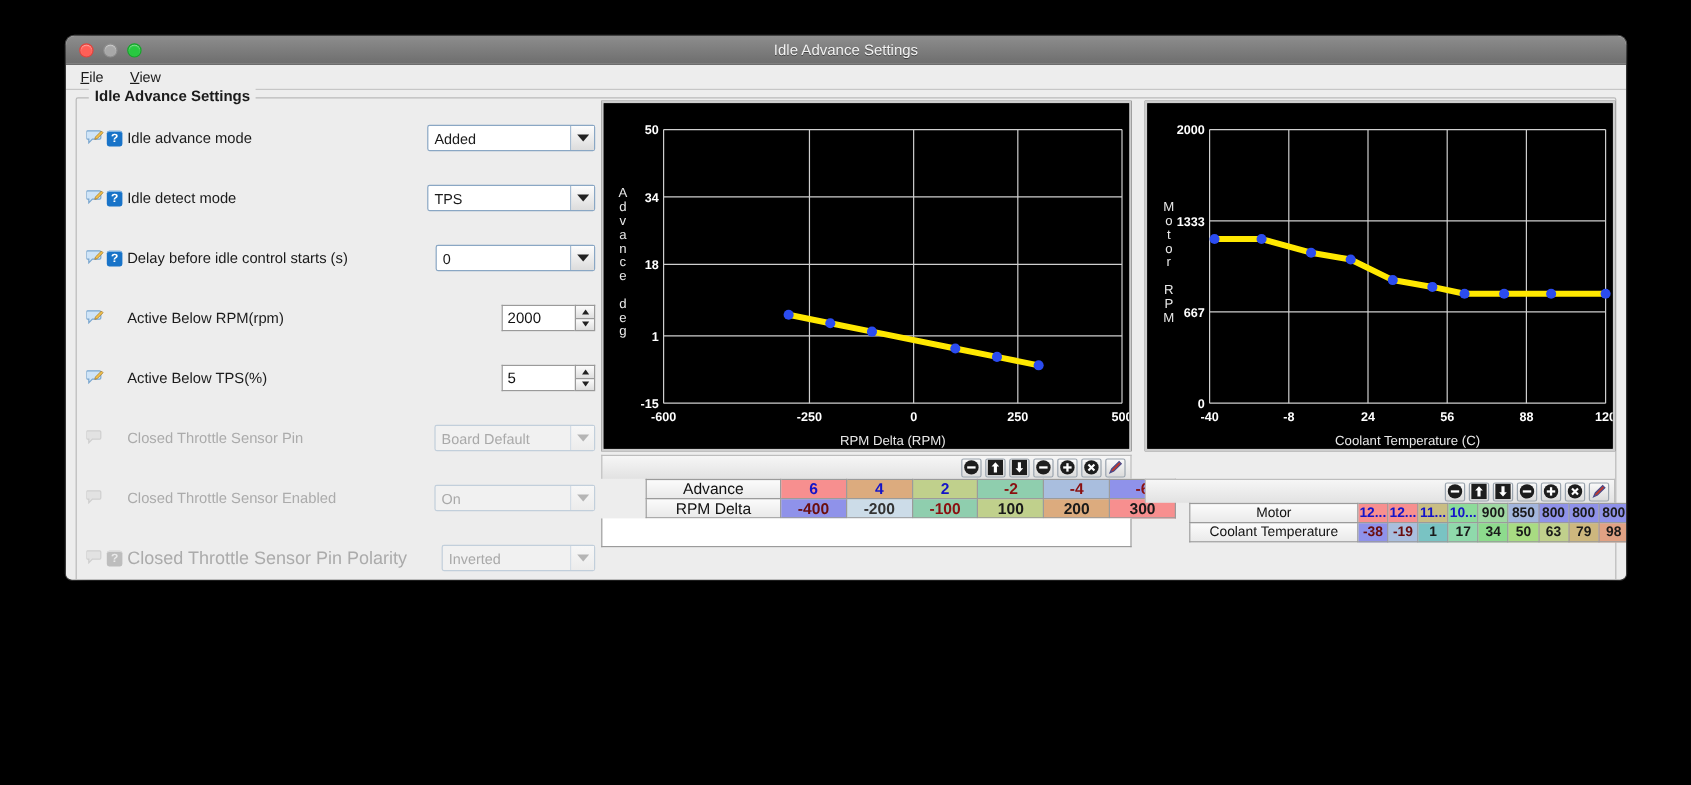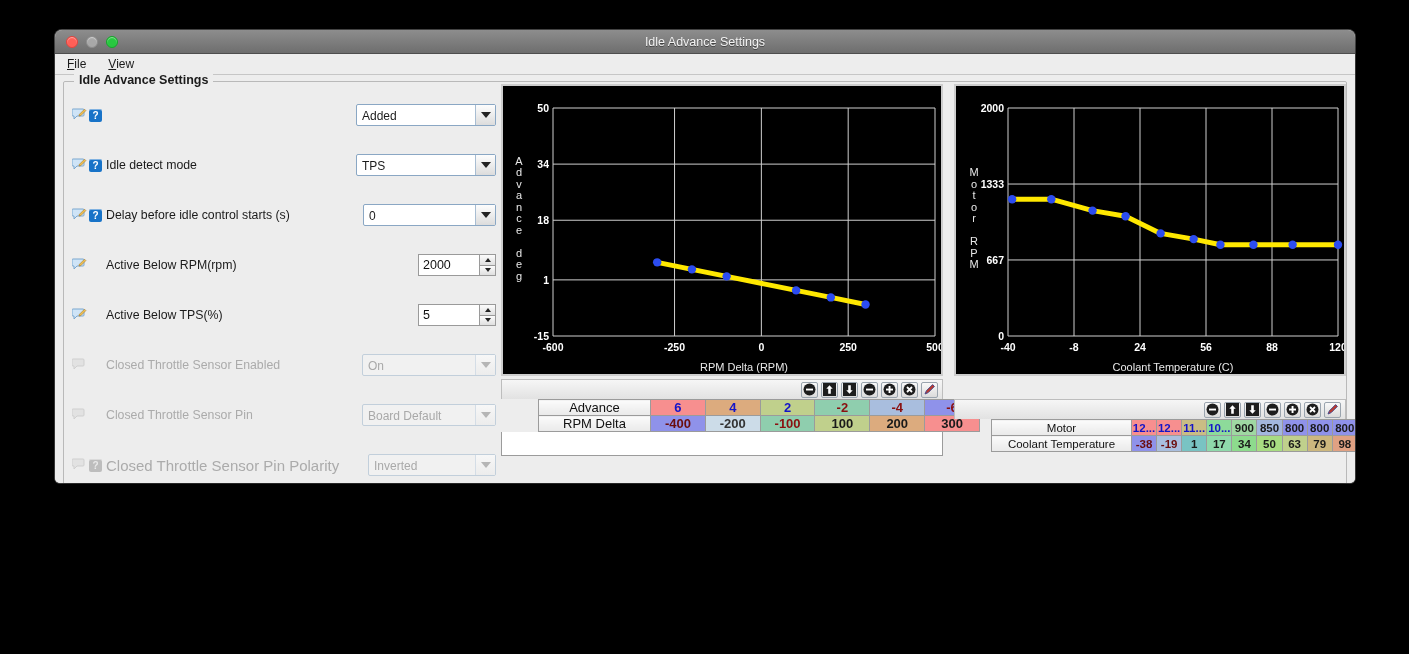--- a/index.html
+++ b/index.html
@@ -199,20 +199,21 @@
           <div class="frow">
             <div class="ficons">
               <span class="ico">
                 <svg class="ico-bubble" viewBox="0 0 15 13">
                     <path d="M1 1h10a1 1 0 0 1 1 1v5a1 1 0 0 1-1 1H5l-3 3V8H1a1 1 0 0 1-1-1V2a1 1 0 0 1 1-1z" fill="#cfe4f7" stroke="#7aa7cf"></path>
                     <path d="M12.5 1.2l1.4 1.4-5 5-1.9.5.5-1.9z" fill="#f2c14e" stroke="#a0762a" stroke-width=".6"></path>
                   </svg>
               </span>
               <span class="ico-help">?</span>
             </div>
+            <div class="flabel">Idle advance mode</div>
             <div class="combo">
               <span class="cval">Added</span>
               <span class="carrow">
                   <i></i>
                 </span>
             </div>
           </div>
 
           <div class="frow">
             <div class="ficons">
@@ -299,40 +300,40 @@
           </div>
 
           <div class="frow disabled">
             <div class="ficons">
               <span class="ico">
                 <svg class="ico-bubble" viewBox="0 0 15 13">
                     <path d="M1 1h10a1 1 0 0 1 1 1v5a1 1 0 0 1-1 1H5l-3 3V8H1a1 1 0 0 1-1-1V2a1 1 0 0 1 1-1z" fill="#e2e2e2" stroke="#cfcfcf"></path>
                   </svg>
               </span>
             </div>
+            <div class="flabel">Closed Throttle Sensor Pin</div>
+            <div class="combo disabled" style="width:134px;">
+              <span class="cval">Board Default</span>
+              <span class="carrow">
+                  <i></i>
+                </span>
+            </div>
+          </div>
+
+          <div class="frow disabled">
+            <div class="ficons">
+              <span class="ico">
+                <svg class="ico-bubble" viewBox="0 0 15 13">
+                    <path d="M1 1h10a1 1 0 0 1 1 1v5a1 1 0 0 1-1 1H5l-3 3V8H1a1 1 0 0 1-1-1V2a1 1 0 0 1 1-1z" fill="#e2e2e2" stroke="#cfcfcf"></path>
+                  </svg>
+              </span>
+            </div>
             <div class="flabel">Closed Throttle Sensor Enabled</div>
             <div class="combo disabled" style="width:134px;">
               <span class="cval">On</span>
-              <span class="carrow">
-                  <i></i>
-                </span>
-            </div>
-          </div>
-
-          <div class="frow disabled">
-            <div class="ficons">
-              <span class="ico">
-                <svg class="ico-bubble" viewBox="0 0 15 13">
-                    <path d="M1 1h10a1 1 0 0 1 1 1v5a1 1 0 0 1-1 1H5l-3 3V8H1a1 1 0 0 1-1-1V2a1 1 0 0 1 1-1z" fill="#e2e2e2" stroke="#cfcfcf"></path>
-                  </svg>
-              </span>
-            </div>
-            <div class="flabel">Closed Throttle Sensor Pin</div>
-            <div class="combo disabled" style="width:134px;">
-              <span class="cval">Board Default</span>
               <span class="carrow">
                   <i></i>
                 </span>
             </div>
           </div>
 
           <div class="frow disabled">
             <div class="ficons">
               <span class="ico">
                 <svg class="ico-bubble" viewBox="0 0 15 13">

